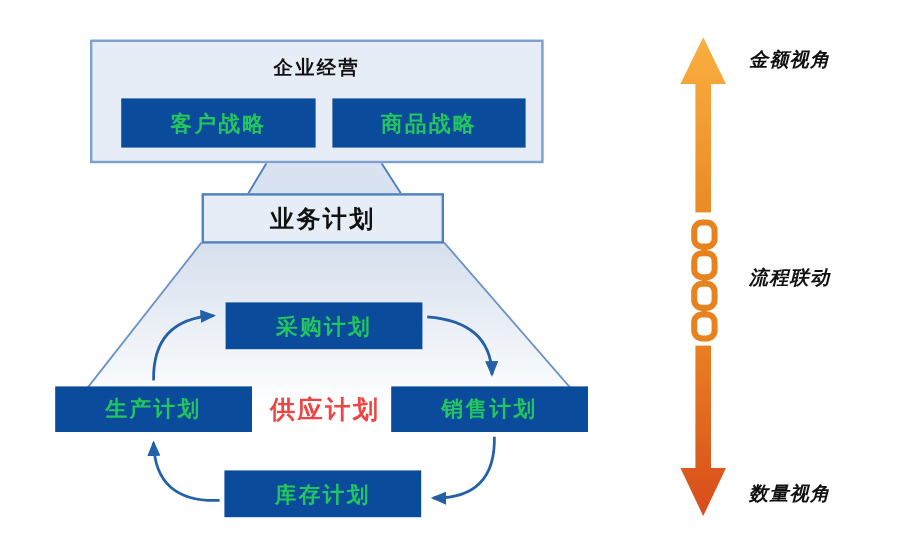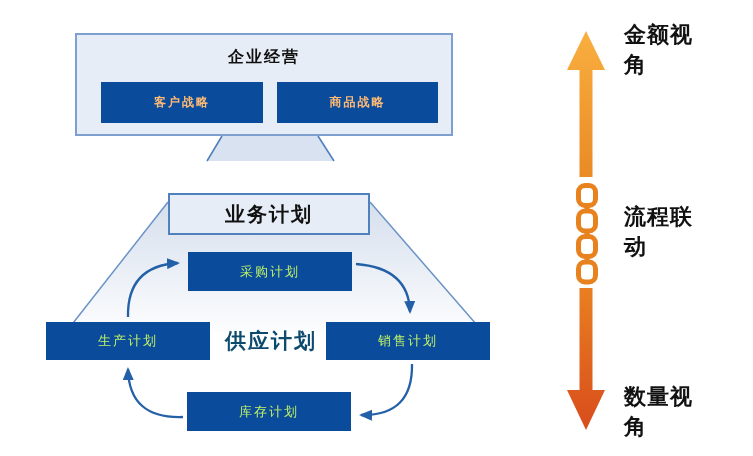--- a/index.html
+++ b/index.html
@@ -20,47 +20,47 @@
   .panel-top{
     left:75px;top:33px;width:378px;height:103px;
     background:var(--panel_fill);border:2px solid var(--panel_border);
   }
   .panel-title{
     left:75px;top:44px;width:378px;height:26px;
     display:flex;align-items:center;justify-content:center;
     font-size:16px;font-weight:bold;color:#111;letter-spacing:2px;
   }
   .chip{
-    background:var(--dark_blue);color:#fdba74;font-size:12px;font-weight:bold;
+    background:var(--dark_blue);color:#22c55e;font-size:18px;font-weight:bold;
     display:flex;align-items:center;justify-content:center;letter-spacing:2px;
   }
   .chip-customer{left:101px;top:82px;width:162px;height:41px;}
   .chip-product{left:277px;top:82px;width:161px;height:41px;}
   .panel-mid{
     left:168px;top:161px;width:202px;height:42px;
     background:var(--panel_fill);border:2px solid var(--mid_border);
     display:flex;align-items:center;justify-content:center;
-    font-size:20px;font-weight:bold;color:#111;letter-spacing:2px;margin-top:32px;
+    font-size:20px;font-weight:bold;color:#111;letter-spacing:2px;
   }
   .cyc{
-    background:var(--dark_blue);color:#bef264;font-size:13px;font-weight:normal;
+    background:var(--dark_blue);color:#22c55e;font-size:18px;font-weight:bold;
     display:flex;align-items:center;justify-content:center;letter-spacing:2px;
   }
   .cyc-procurement{left:188px;top:252px;width:164px;height:39px;}
   .cyc-production{left:46px;top:322px;width:164px;height:38px;}
   .cyc-sales{left:326px;top:322px;width:164px;height:38px;}
   .cyc-inventory{left:187px;top:392px;width:164px;height:39px;}
   .supply-label{
     left:203px;top:327px;width:136px;height:28px;
     display:flex;align-items:center;justify-content:center;
-    font-size:21px;font-weight:bold;color:#0c4a6e;letter-spacing:2px;
+    font-size:21px;font-weight:bold;color:#ef4444;letter-spacing:2px;
   }
   .axis-label{
     left:624px;width:90px;height:22px;display:flex;align-items:center;
-    font-size:22px;font-weight:bold;color:#111;letter-spacing:1px;
+    font-size:16px;font-weight:bold;color:#111;letter-spacing:1px;font-style:italic;
   }
   .axis-amount{top:39px;}
   .axis-process{top:221px;}
   .axis-quantity{top:401px;}
   
   .funnel-small{fill:#D8E2F1;}
   .funnel-small-edge{stroke:var(--mid_border);stroke-width:1.6;fill:none;}
   .trap-edge{stroke:#6B93C7;stroke-width:1.5;fill:none;}
   .cyc-arrow{stroke:var(--arrow_blue);stroke-width:2.3;fill:none;}
   #mArrow path{fill:var(--arrow_blue);}

